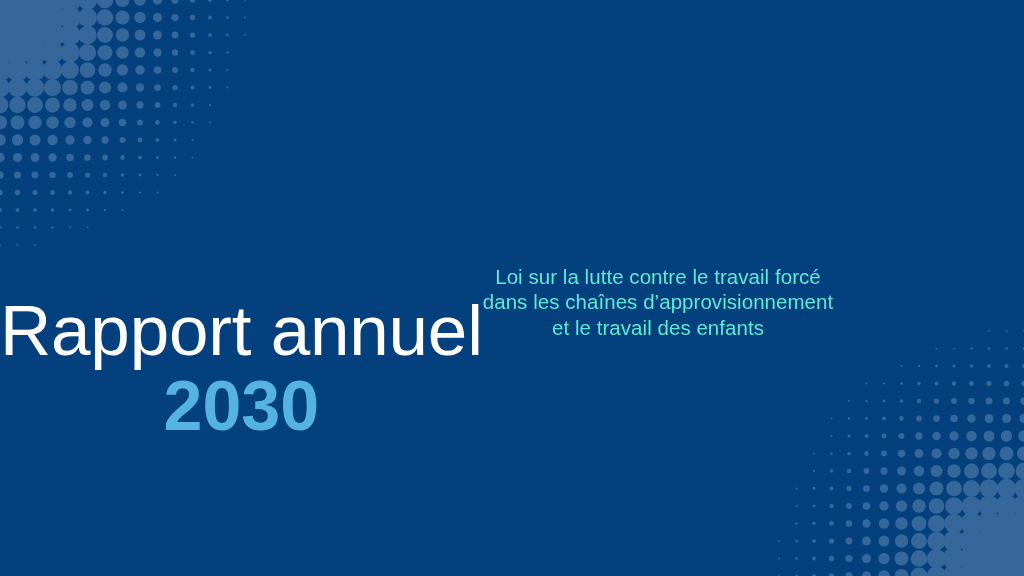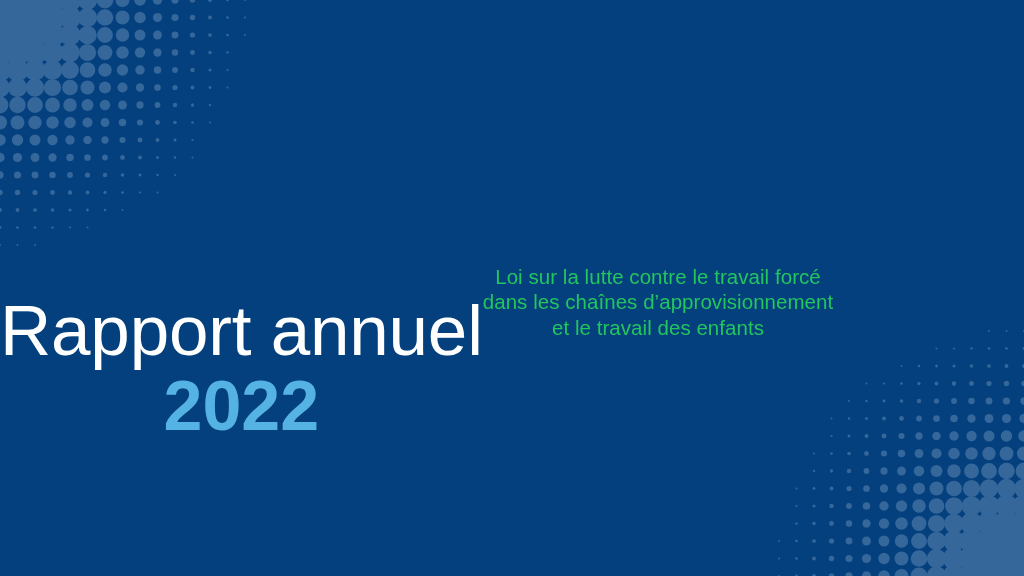--- a/index.html
+++ b/index.html
@@ -73,21 +73,21 @@
     color: #55b3e4;
     letter-spacing: 0px;
     line-height: 1.12;
     white-space: nowrap;
   }
 
   .subtitle {
     margin-top: 28px;
     font-size: 20.5px;
     font-weight: 400;
-    color: #22c55e;
+    color: #5eead4;
     line-height: 25.5px;
     letter-spacing: 0.05px;
   }
   .subtitle .sub-line {
     display: block;
     white-space: nowrap;
   }
 </style>
 </head>
 <body>
@@ -1387,21 +1387,21 @@
           <circle cx="525.00" cy="297.50" r="1.00"></circle>
           <circle cx="525.00" cy="315.00" r="0.98"></circle>
         </g>
     </svg>
   </div>
 
   <div class="content">
 
     <div class="title-wrap">
       <span class="title-main">Rapport annuel</span>
-      <span class="title-year">2022</span>
+      <span class="title-year">2030</span>
     </div>
 
     <div class="subtitle">
       <span class="sub-line">Loi sur la lutte contre le travail forcé</span>
       <span class="sub-line">dans les chaînes d’approvisionnement</span>
       <span class="sub-line">et le travail des enfants</span>
     </div>
 
   </div>
 

